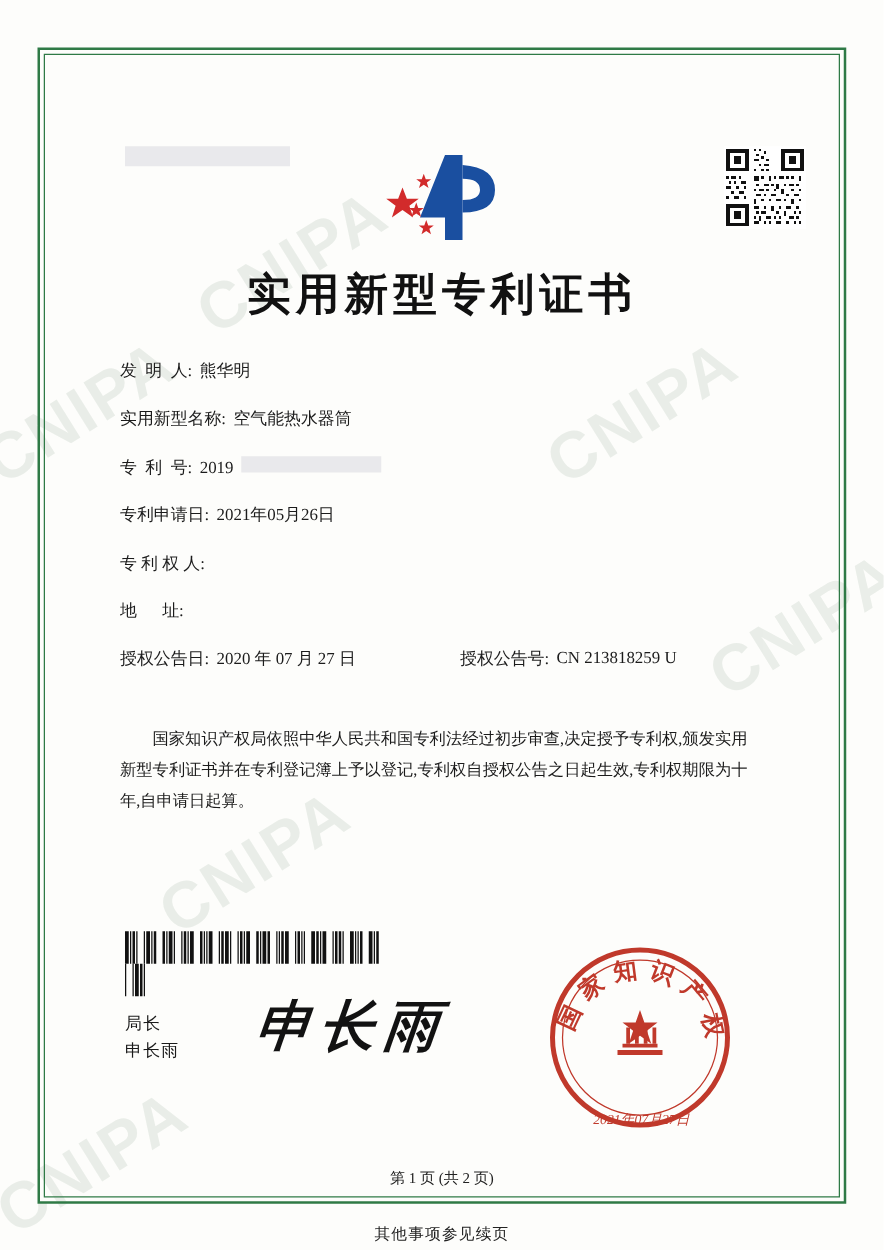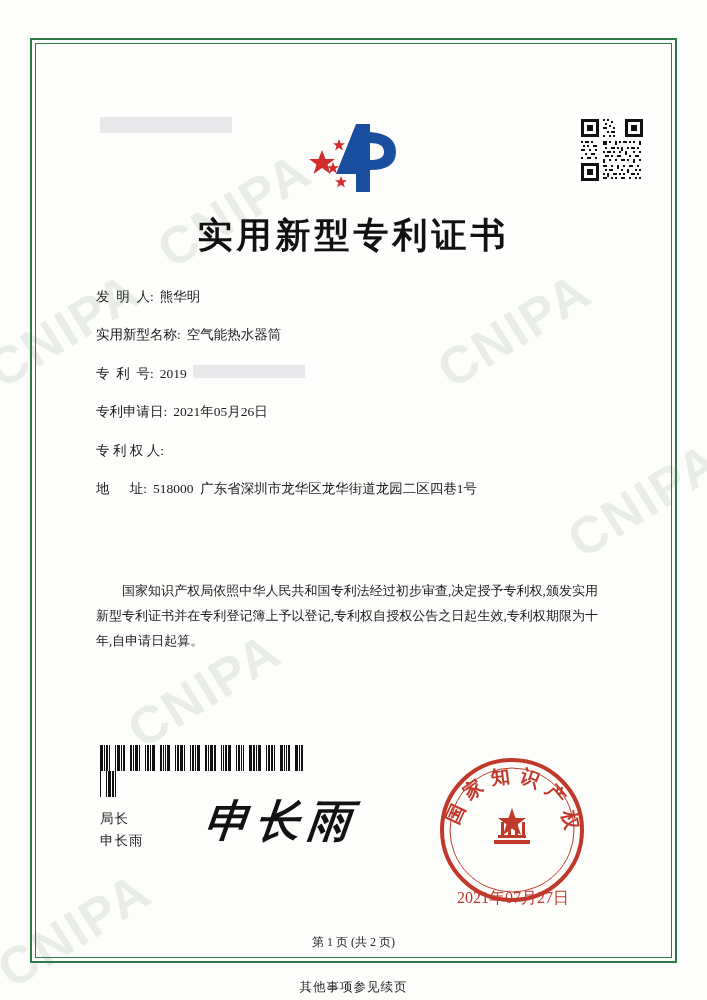--- a/index.html
+++ b/index.html
@@ -210,23 +210,24 @@
     top: 756px;
     width: 148px;
     height: 148px;
   }
   .seal-date {
     position: absolute;
     left: 443px;
     top: 888px;
     width: 140px;
     text-align: center;
-    font-size: 16px;
+    font-size: 11px;
     color: #c0392b;
     letter-spacing: 0px;
+    font-style: italic;
   }
 
   
   .page-no {
     position: absolute;
     left: 0;
     top: 934px;
     width: 100%;
     text-align: center;
     font-size: 12px;
@@ -407,23 +408,32 @@
         <span class="lbl">专利申请日:</span>
         <span class="val">2021年05月26日</span>
       </div>
 
       <div class="row">
         <span class="lbl">专 利 权 人:</span>
       </div>
 
       <div class="row">
         <span class="lbl">地      址:</span>
-        <span class="val">518000  广东省深圳市龙华区龙华街道龙园二区四巷1号</span>
-      </div>
-
+      </div>
+
+      <div class="row-split">
+        <div class="half-left">
+          <span class="lbl">授权公告日:</span>
+          <span class="val">2020 年 07 月 27 日</span>
+        </div>
+        <div class="half-right">
+          <span class="lbl">授权公告号:</span>
+          <span class="val">CN 213818259 U</span>
+        </div>
+      </div>
     </div>
 
     <div class="paras">
       <p>国家知识产权局依照中华人民共和国专利法经过初步审查,决定授予专利权,颁发实用新型专利证书并在专利登记簿上予以登记,专利权自授权公告之日起生效,专利权期限为十年,自申请日起算。</p>
     </div>
 
     <div class="barcode">
       <span style="width:3px"></span><span style="width:1px"></span><span style="width:2px"></span><span style="width:1px"></span>
       <span style="width:1px"></span><span style="width:3px"></span><span style="width:1px"></span><span style="width:2px"></span>
       <span style="width:2px"></span><span style="width:1px"></span><span style="width:3px"></span><span style="width:1px"></span>

